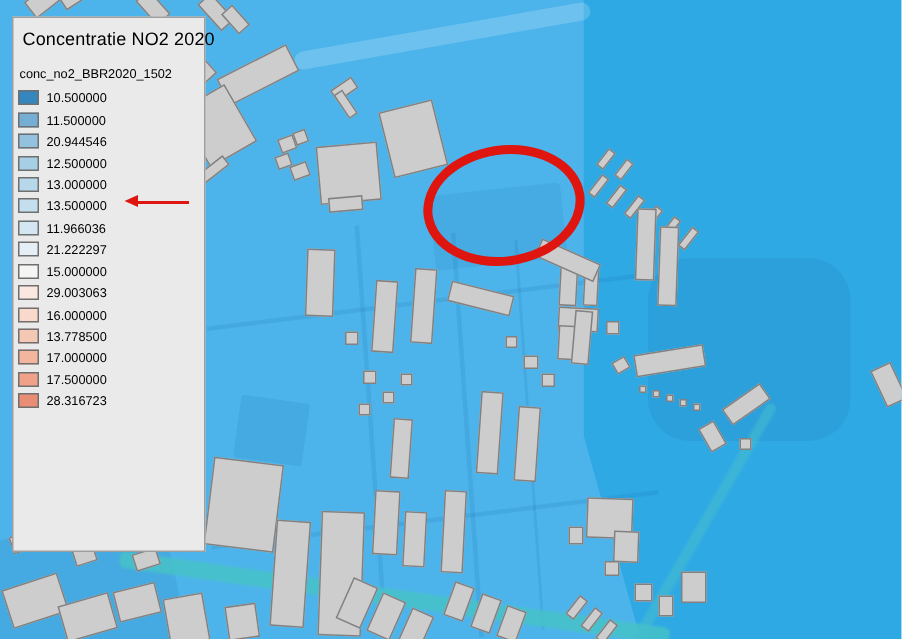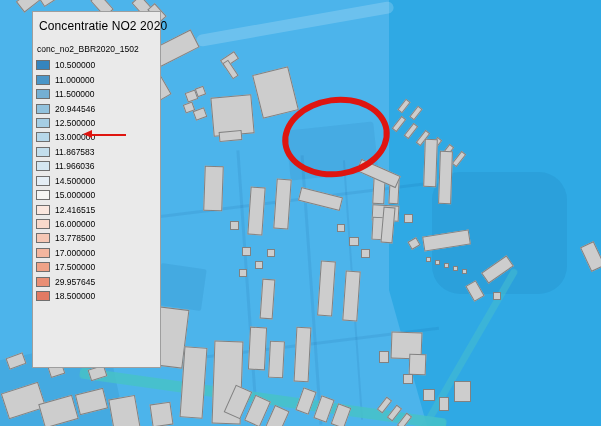--- a/index.html
+++ b/index.html
@@ -13,21 +13,20 @@
   .zone{position:absolute;}
   .building{position:absolute;box-sizing:border-box;border:1px solid;}
   .canal{position:absolute;filter:blur(0.6px);}
   .road{position:absolute;}
   #right-region{position:absolute;inset:0;}
   
   #legend-panel{
     position:absolute;left:8px;top:11px;width:129px;height:357px;
     background:#EAEAEA;border:1px solid #9E9E9E;box-sizing:border-box;
     z-index:30;
-    margin-left:24px;
   }
   #legend-title{
     position:absolute;left:6px;top:7px;font-size:12px;color:#000;
     letter-spacing:0.1px;white-space:nowrap;
   }
   #legend-layer{
     position:absolute;left:4px;top:32px;font-size:8.5px;color:#000;
     white-space:nowrap;
   }
   #legend-entries{position:absolute;left:3px;top:46px;right:2px;}
@@ -180,82 +179,74 @@
 
   <div id="legend-panel">
     <div id="legend-title">Concentratie NO2 2020</div>
     <div id="legend-layer">conc_no2_BBR2020_1502</div>
     <div id="legend-entries">
         <div class="lrow">
           <span class="sw" style="background: rgb(53, 133, 190);"></span>
           <span class="lv">10.500000</span>
         </div>
         <div class="lrow">
-          <span class="sw" style="background: rgb(74, 150, 200);"></span>
-          <span class="lv">11.000000</span>
-        </div>
-        <div class="lrow">
           <span class="sw" style="background: rgb(116, 175, 211);"></span>
           <span class="lv">11.500000</span>
         </div>
         <div class="lrow">
           <span class="sw" style="background: rgb(146, 194, 221);"></span>
           <span class="lv">20.944546</span>
         </div>
         <div class="lrow">
           <span class="sw" style="background: rgb(166, 206, 228);"></span>
           <span class="lv">12.500000</span>
         </div>
         <div class="lrow">
           <span class="sw" style="background: rgb(183, 216, 234);"></span>
           <span class="lv">13.000000</span>
         </div>
         <div class="lrow">
           <span class="sw" style="background: rgb(195, 222, 236);"></span>
-          <span class="lv">11.867583</span>
+          <span class="lv">13.500000</span>
         </div>
         <div class="lrow">
           <span class="sw" style="background: rgb(212, 230, 241);"></span>
           <span class="lv">11.966036</span>
         </div>
         <div class="lrow">
           <span class="sw" style="background: rgb(229, 238, 245);"></span>
-          <span class="lv">14.500000</span>
+          <span class="lv">21.222297</span>
         </div>
         <div class="lrow">
           <span class="sw" style="background: rgb(245, 245, 244);"></span>
           <span class="lv">15.000000</span>
         </div>
         <div class="lrow">
           <span class="sw" style="background: rgb(250, 231, 223);"></span>
-          <span class="lv">12.416515</span>
+          <span class="lv">29.003063</span>
         </div>
         <div class="lrow">
           <span class="sw" style="background: rgb(248, 217, 203);"></span>
           <span class="lv">16.000000</span>
         </div>
         <div class="lrow">
           <span class="sw" style="background: rgb(245, 199, 181);"></span>
           <span class="lv">13.778500</span>
         </div>
         <div class="lrow">
           <span class="sw" style="background: rgb(243, 181, 158);"></span>
           <span class="lv">17.000000</span>
         </div>
         <div class="lrow">
           <span class="sw" style="background: rgb(239, 162, 135);"></span>
           <span class="lv">17.500000</span>
         </div>
         <div class="lrow">
           <span class="sw" style="background: rgb(233, 142, 116);"></span>
-          <span class="lv">29.957645</span>
-        </div>
-        <div class="lrow">
-          <span class="sw" style="background: rgb(226, 122, 99);"></span>
-          <span class="lv">18.500000</span>
+          <span class="lv">28.316723</span>
         </div>
       </div>
   </div>
 
   <div id="red-arrow">
     <div class="head" style="border-right-color: rgb(223, 21, 16);"></div>
     <div class="shaft" style="background: rgb(223, 21, 16);"></div>
   </div>
 
 </div>

